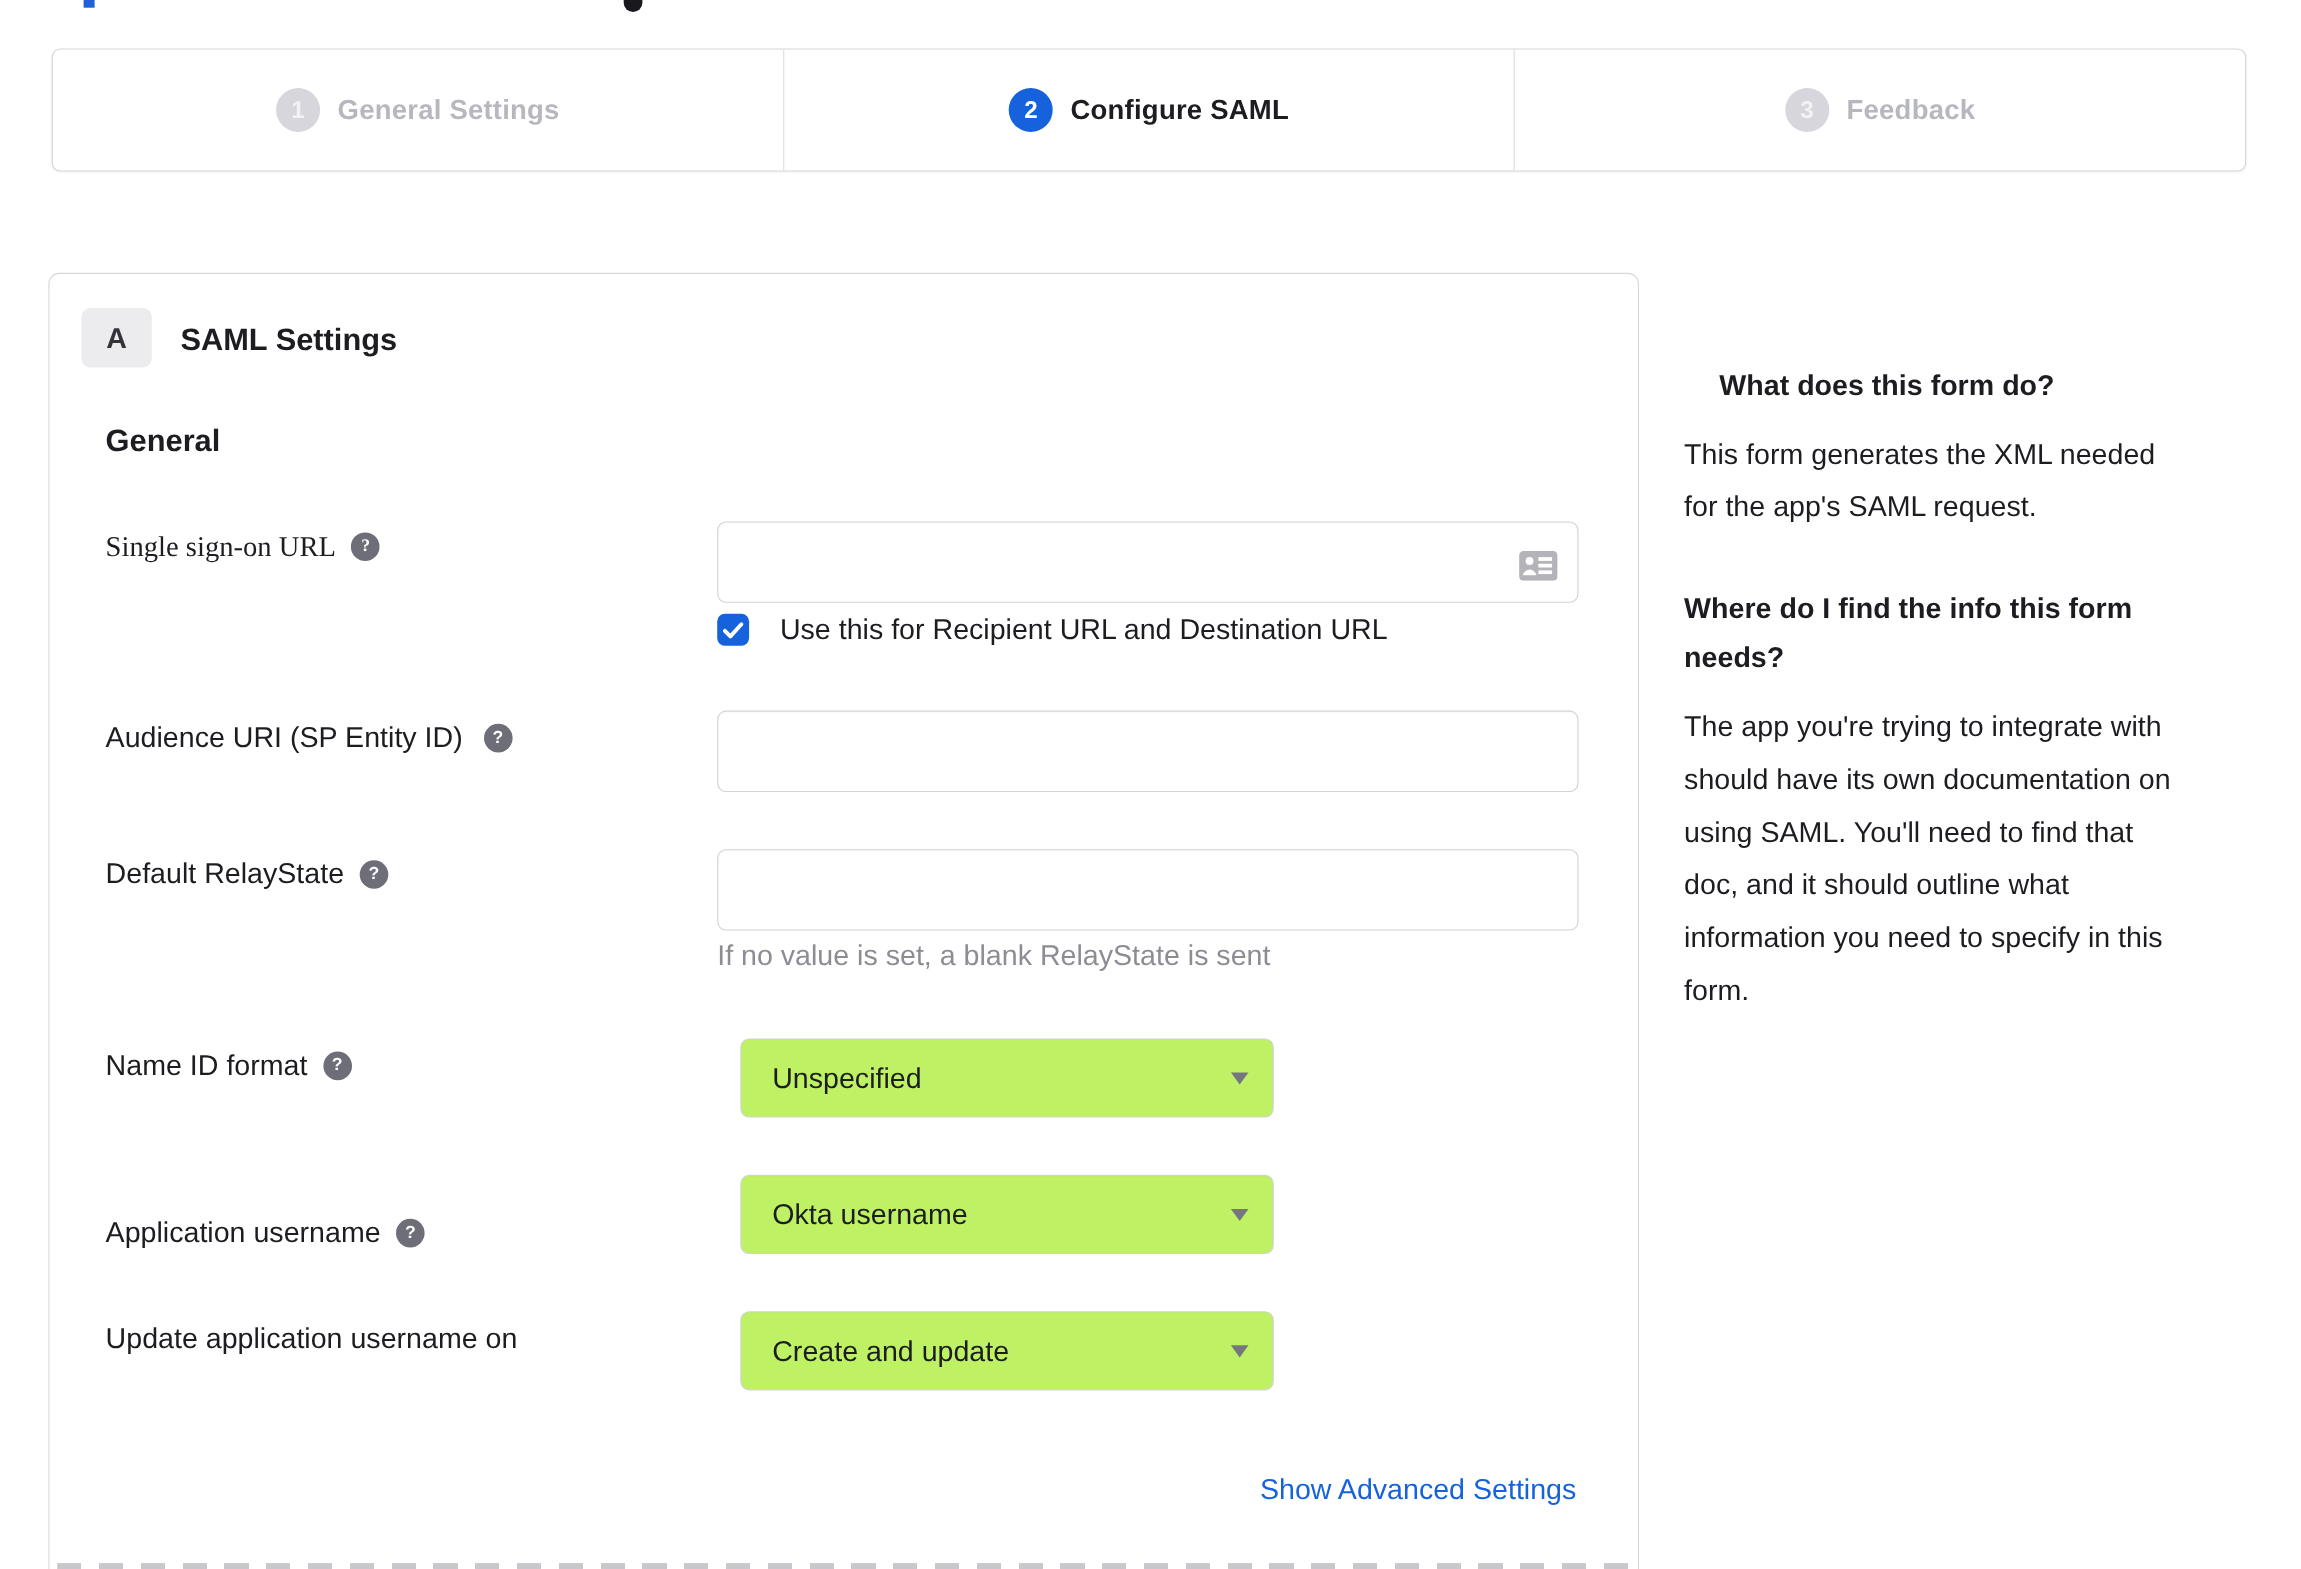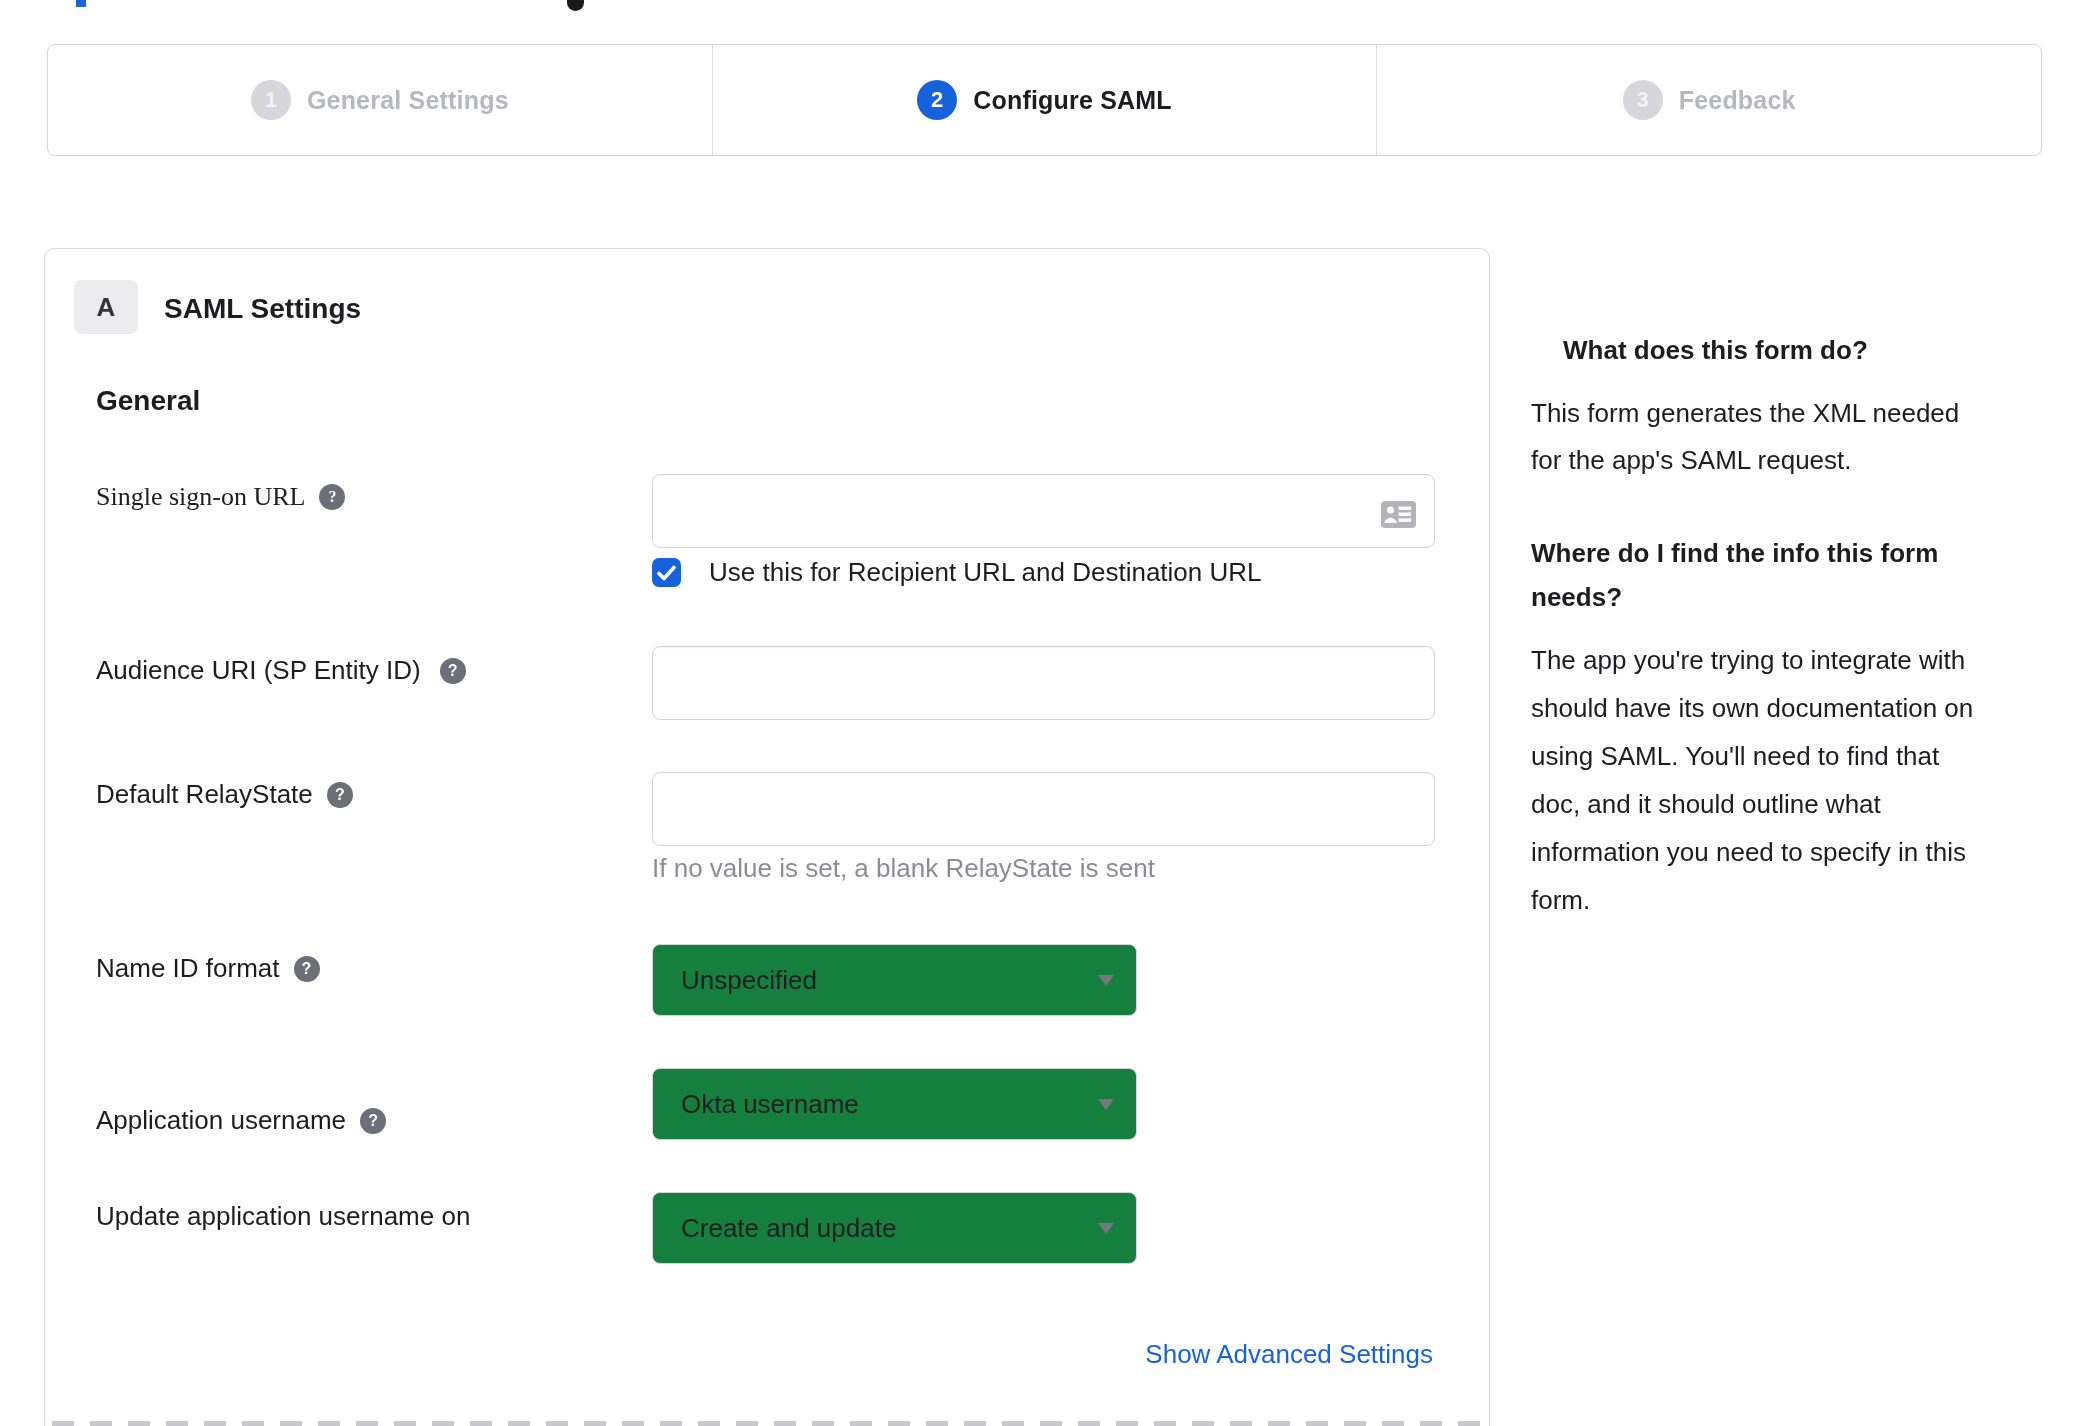--- a/index.html
+++ b/index.html
@@ -41,22 +41,22 @@
     color: #fff; display: flex; align-items: center; justify-content: center;
     font-size: 16px; font-weight: 700; cursor: pointer; flex: 0 0 auto; }
   .help-icon::after { content: "?"; }
 
   .text-input { left: 607px; width: 783px; height: 74px; border: 1px solid #d2d2d7;
     border-radius: 8px; background: #fff; font-size: 26px; padding: 0 60px 0 26px;
     color: #1d1d21; box-shadow: inset 0 1px 2px rgba(0,0,0,0.03); outline: none;
     font-family: "Liberation Sans", sans-serif; }
   .vcard-icon { pointer-events: none; }
 
-  .select { left: 607px; width: 485px; height: 72px; border: 1px solid #d2d2d7;
-    border-radius: 8px; background: #15803d; cursor: pointer;
+  .select { left: 628px; width: 485px; height: 72px; border: 1px solid #d2d2d7;
+    border-radius: 8px; background: #bef264; cursor: pointer;
     box-shadow: inset 0 1px 1px rgba(0,0,0,0.02); }
   .select .value { position: absolute; left: 28px; top: 0; line-height: 70px;
     font-size: 26px; color: #1d1d21; }
   .caret { position: absolute; right: 22px; top: 50%; margin-top: -5px; width: 0; height: 0;
     border-left: 8px solid transparent; border-right: 8px solid transparent;
     border-top: 11px solid #76767e; }
 
   .checkbox-row { left: 607px; top: 308px; display: flex; align-items: center; gap: 28px; }
   .checkbox { width: 29px; height: 29px; border-radius: 7px; background: #1662dd;
     display: flex; align-items: center; justify-content: center; cursor: pointer; }

